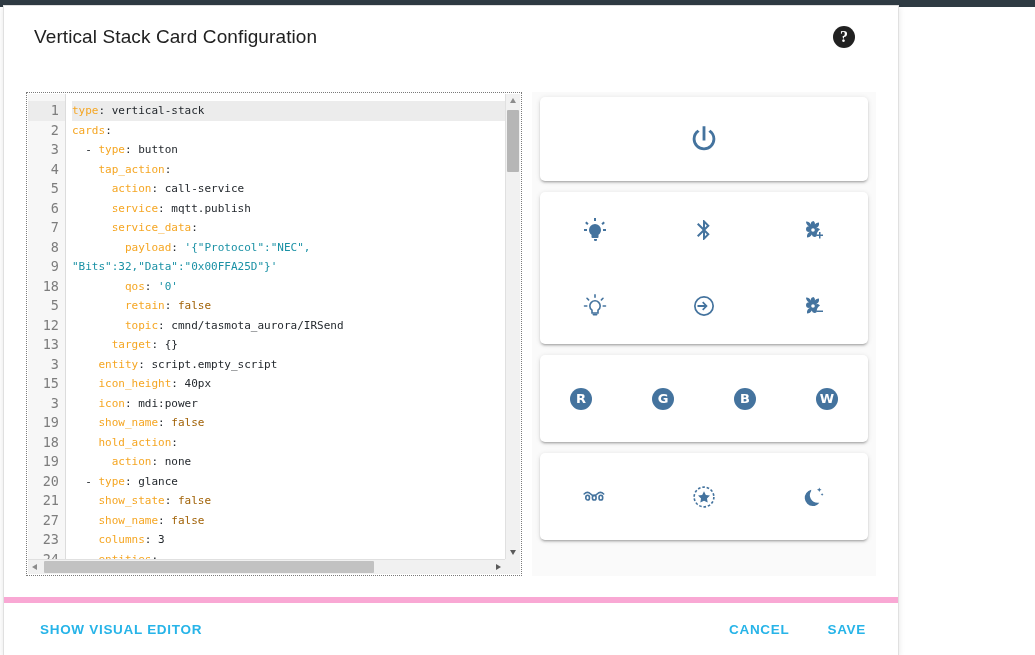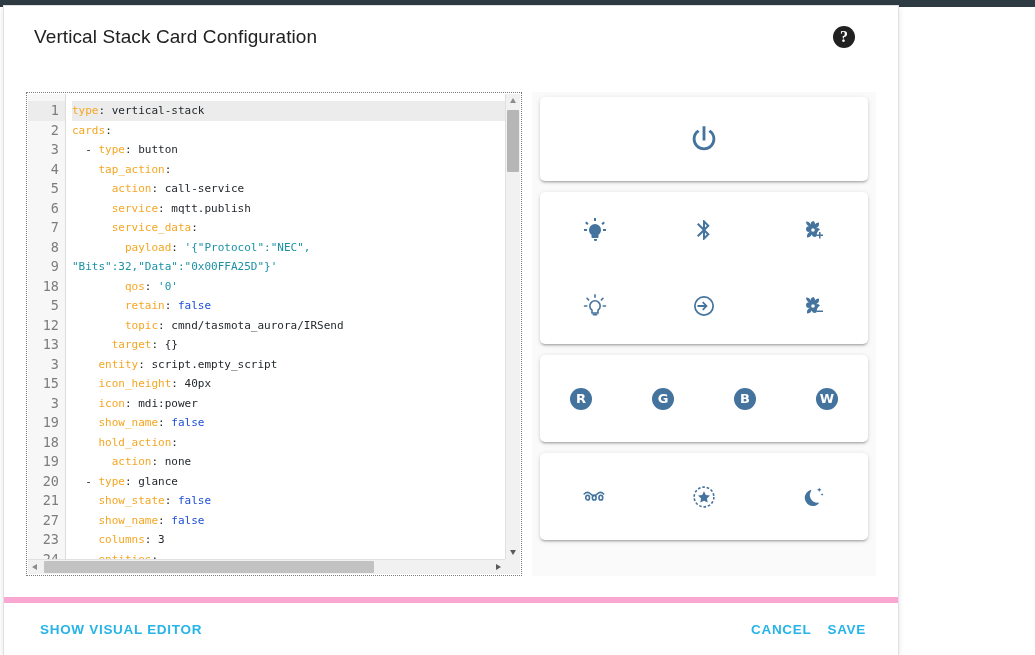--- a/index.html
+++ b/index.html
@@ -119,21 +119,21 @@
     font-size: 11px;
     line-height: 19.5px;
     color: #24292e;
     white-space: pre;
     overflow: hidden;
   }
   .code .ln { display: block; height: 19.5px; }
   .code .ln.active { background: #ececec; }
   .k { color: #f5a623; }
   .s { color: #1a91a5; }
-  .b { color: #1d4ed8; }
+  .b { color: #a16207; }
   .p { color: #24292e; }
   
   .sb-v {
     position: absolute;
     top: 1px; right: 1px;
     width: 15px; bottom: 16px;
     background: #f1f1f1;
     border-left: 1px solid #e0e0e0;
   }
   .sb-h {
@@ -254,21 +254,21 @@
     color: #27b4e8;
     font-family: "Liberation Sans", sans-serif;
     font-size: 13.5px;
     font-weight: bold;
     letter-spacing: 0.7px;
     text-transform: uppercase;
     cursor: pointer;
     padding: 8px 8px;
   }
   .footer-spacer { flex: 1 1 auto; }
-  .footer-right { display: flex; gap: 0; }
+  .footer-right { display: flex; gap: 22px; }
 </style>
 </head>
 <body>
 
 <div id="app">
 
   <div class="top-strip"></div>
 
   <div class="dialog">
 

